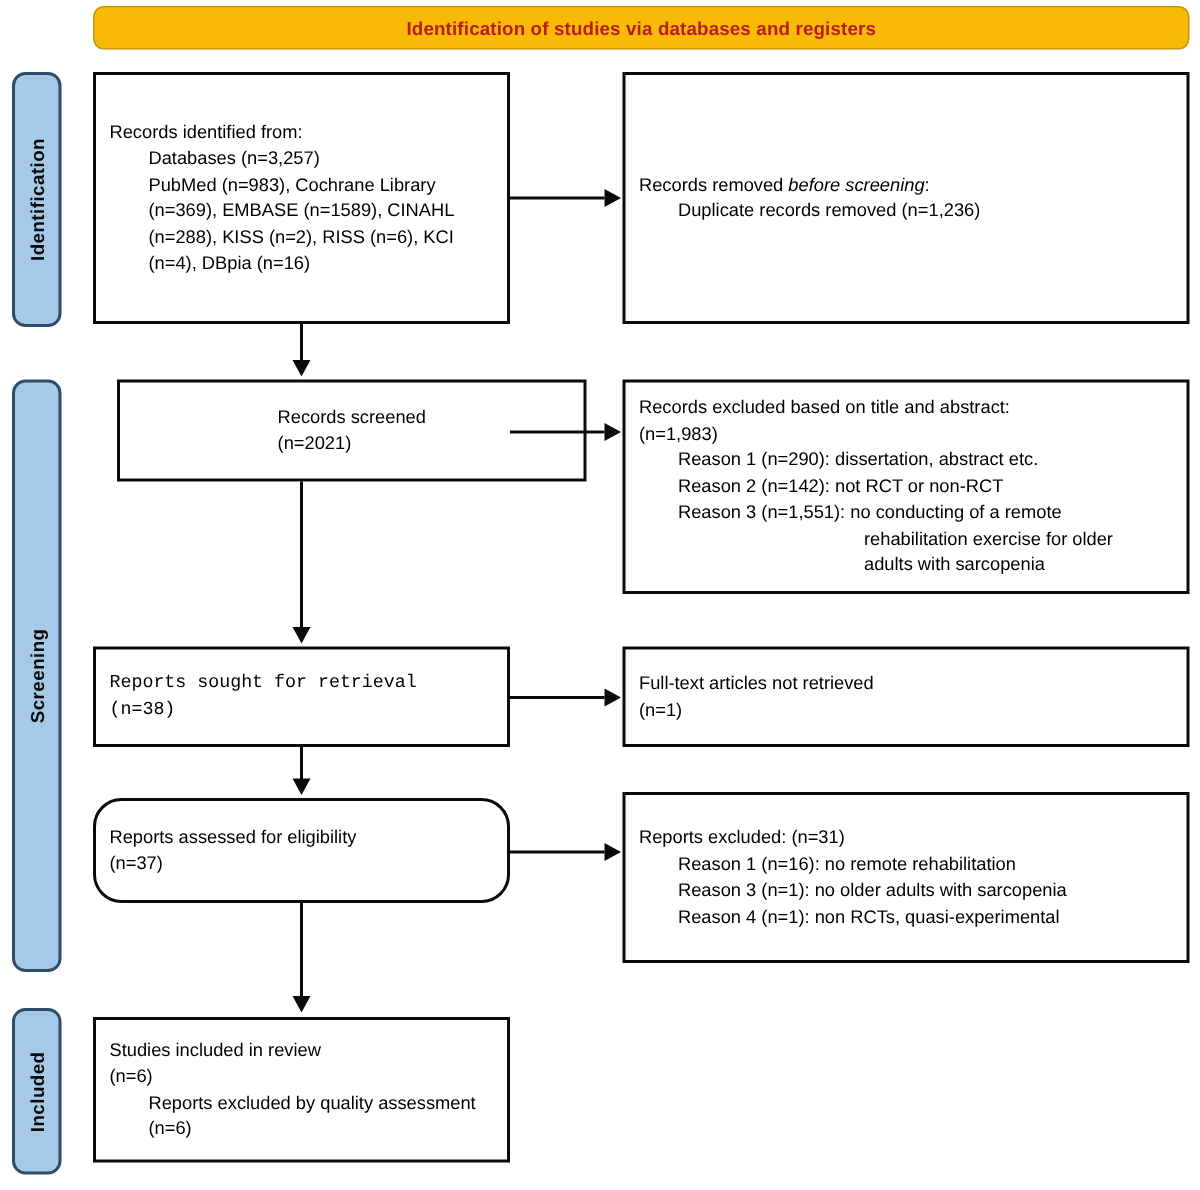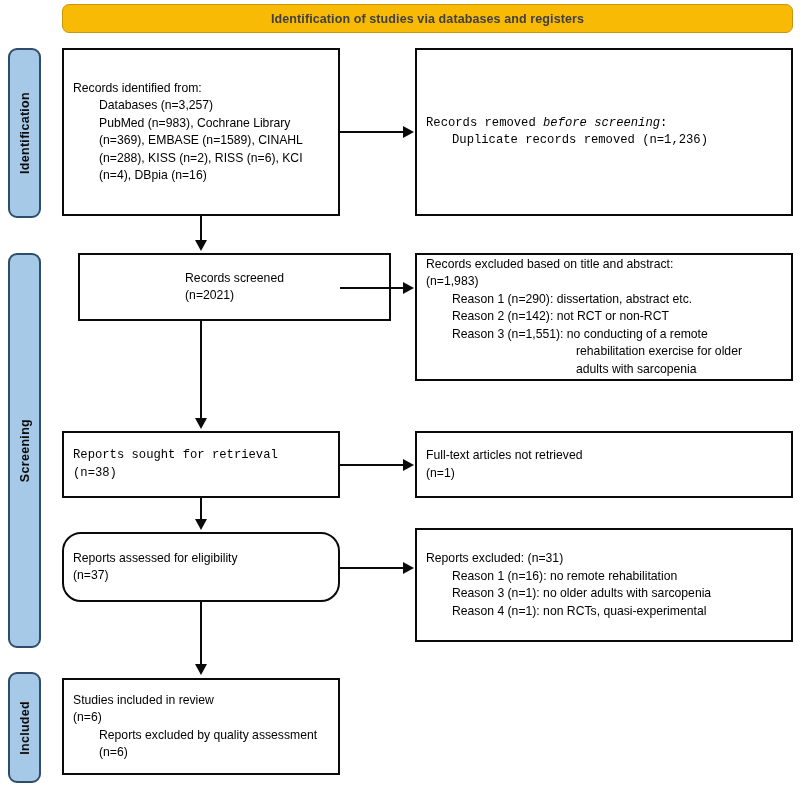--- a/index.html
+++ b/index.html
@@ -29,21 +29,21 @@
     background: #F9BA06;
     border: 1px solid #C8960A;
     border-radius: 7px;
     box-sizing: border-box;
     display: flex;
     align-items: center;
     justify-content: center;
     font-size: 12.5px;
     font-weight: bold;
     letter-spacing: 0.1px;
-    color: #404040;
+    color: #b91c1c;
   }
 
   
   .phase {
     position: absolute;
     left: 8px;
     width: 33px;
     background: #A6C9E8;
     border: 2px solid #2E4D6B;
     border-radius: 9px;
@@ -139,35 +139,35 @@
     <span>Screening</span>
   </div>
   <div class="phase" style="top:672px; height:111px;">
     <span>Included</span>
   </div>
 
   <div class="box" style="left:62px; top:48px; width:278px; height:168px;">
     <div class="txt"><span>Records identified from:</span><span class="ind1">Databases (n=3,257)</span><span class="ind1" style="padding-left:26px; text-indent:0;">PubMed (n=983), Cochrane Library (n=369), EMBASE (n=1589), CINAHL (n=288), KISS (n=2), RISS (n=6), KCI (n=4), DBpia (n=16)</span></div>
   </div>
 
-  <div class="box" style="left:415px; top:48px; width:378px; height:168px;font-family:Liberation Mono, monospace;">
+  <div class="box" style="left:415px; top:48px; width:378px; height:168px;">
     <div class="txt"><span><span>Records removed </span><i class="ital">before screening</i><span>:</span></span><span class="ind1">Duplicate records removed (n=1,236)</span></div>
   </div>
 
   <div class="hline" style="left:340px; top:131px; width:63px;"></div>
   <div class="arrow-r" style="left:403px; top:126px;"></div>
 
   <div class="vline" style="left:200px; top:216px; height:26px;"></div>
   <div class="arrow-d" style="left:195px; top:240px;"></div>
 
   <div class="box" style="left:78px; top:253px; width:313px; height:68px;align-items:center;">
     <div class="txt"><span>Records screened</span><span style="display:block">(n=2021)</span></div>
   </div>
 
-  <div class="box" style="left:415px; top:253px; width:378px; height:128px;">
+  <div class="box" style="left:415px; top:253px; width:378px; height:143px;">
     <div class="txt"><span style="display:block">Records excluded based on title and abstract:</span><span style="display:block">(n=1,983)</span><span class="ind2">Reason 1 (n=290): dissertation, abstract etc.</span><span class="ind2">Reason 2 (n=142): not RCT or non-RCT</span><span class="hang-first"><span>Reason 3 (n=1,551): no conducting of a remote</span></span><span class="hang">rehabilitation exercise for older</span><span class="hang-last">adults with sarcopenia</span></div>
   </div>
 
   <div class="hline" style="left:340px; top:287px; width:63px;"></div>
   <div class="arrow-r" style="left:403px; top:282px;"></div>
 
   <div class="vline" style="left:200px; top:321px; height:99px;"></div>
   <div class="arrow-d" style="left:195px; top:418px;"></div>
 
   <div class="box" style="left:62px; top:431px; width:278px; height:67px;font-family:Liberation Mono, monospace;">

